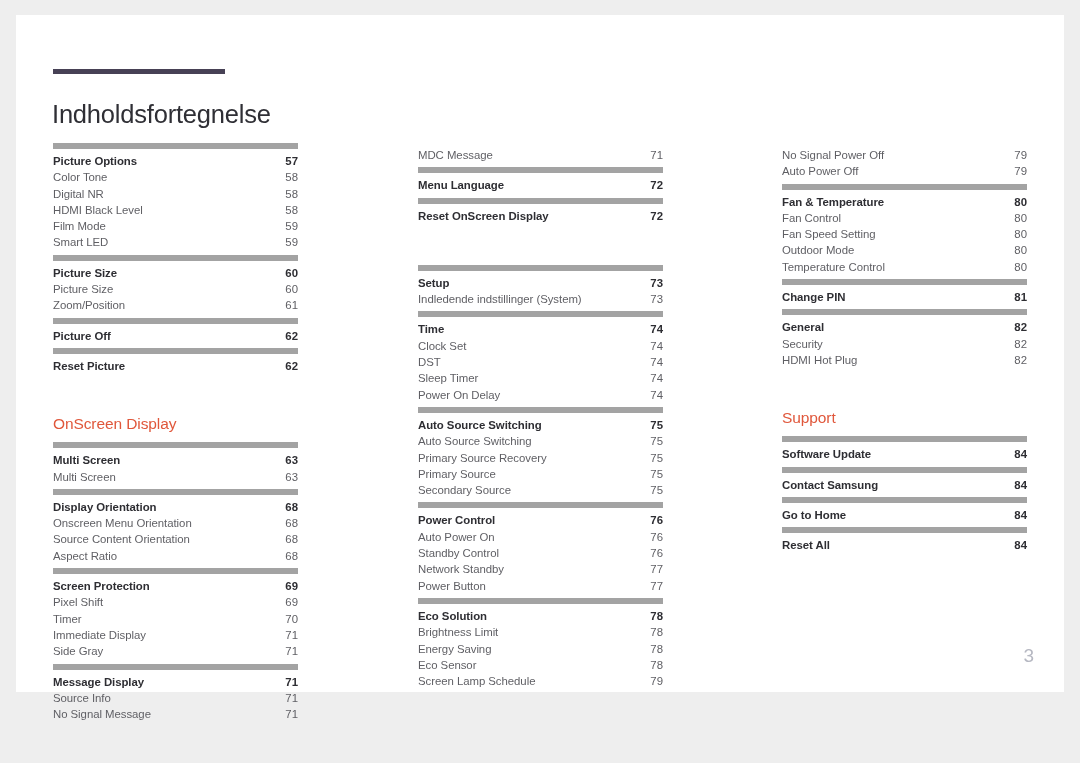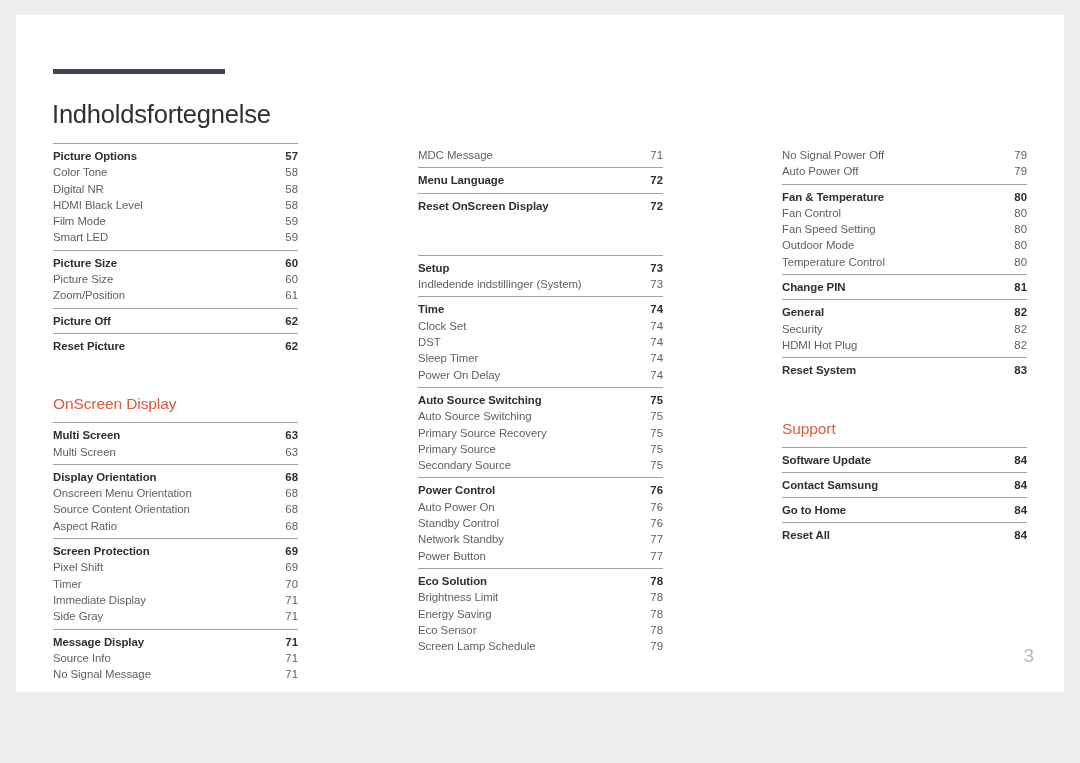--- a/index.html
+++ b/index.html
@@ -62,21 +62,21 @@
     letter-spacing: -0.1px;
     margin: 0 0 9px 0;
     white-space: nowrap;
   }
 
   
   .gap-before-heading { height: 37px; }
 
   
   .toc-group {
-    border-top: 1px solid #a3a3a3;
+    border-top: 6px solid #a3a3a3;
     padding-top: 4px;
     padding-bottom: 4px;
   }
   .toc-group.no-rule { border-top: none; }
 
   .toc-row {
     display: flex;
     align-items: baseline;
     justify-content: space-between;
     line-height: 16.3px;
@@ -406,26 +406,20 @@
         </div>
         <div class="toc-row lvl-2">
           <span class="toc-label">Security</span>
           <span class="toc-page">82</span>
         </div>
         <div class="toc-row lvl-2">
           <span class="toc-label">HDMI Hot Plug</span>
           <span class="toc-page">82</span>
         </div>
       </div>
-      <div class="toc-group">
-        <div class="toc-row lvl-1">
-          <span class="toc-label">Reset System</span>
-          <span class="toc-page">83</span>
-        </div>
-      </div>
       <div class="gap-before-heading"></div>
       <div class="section-heading">Support</div>
       <div class="toc-group">
         <div class="toc-row lvl-1">
           <span class="toc-label">Software Update</span>
           <span class="toc-page">84</span>
         </div>
       </div>
       <div class="toc-group">
         <div class="toc-row lvl-1">

